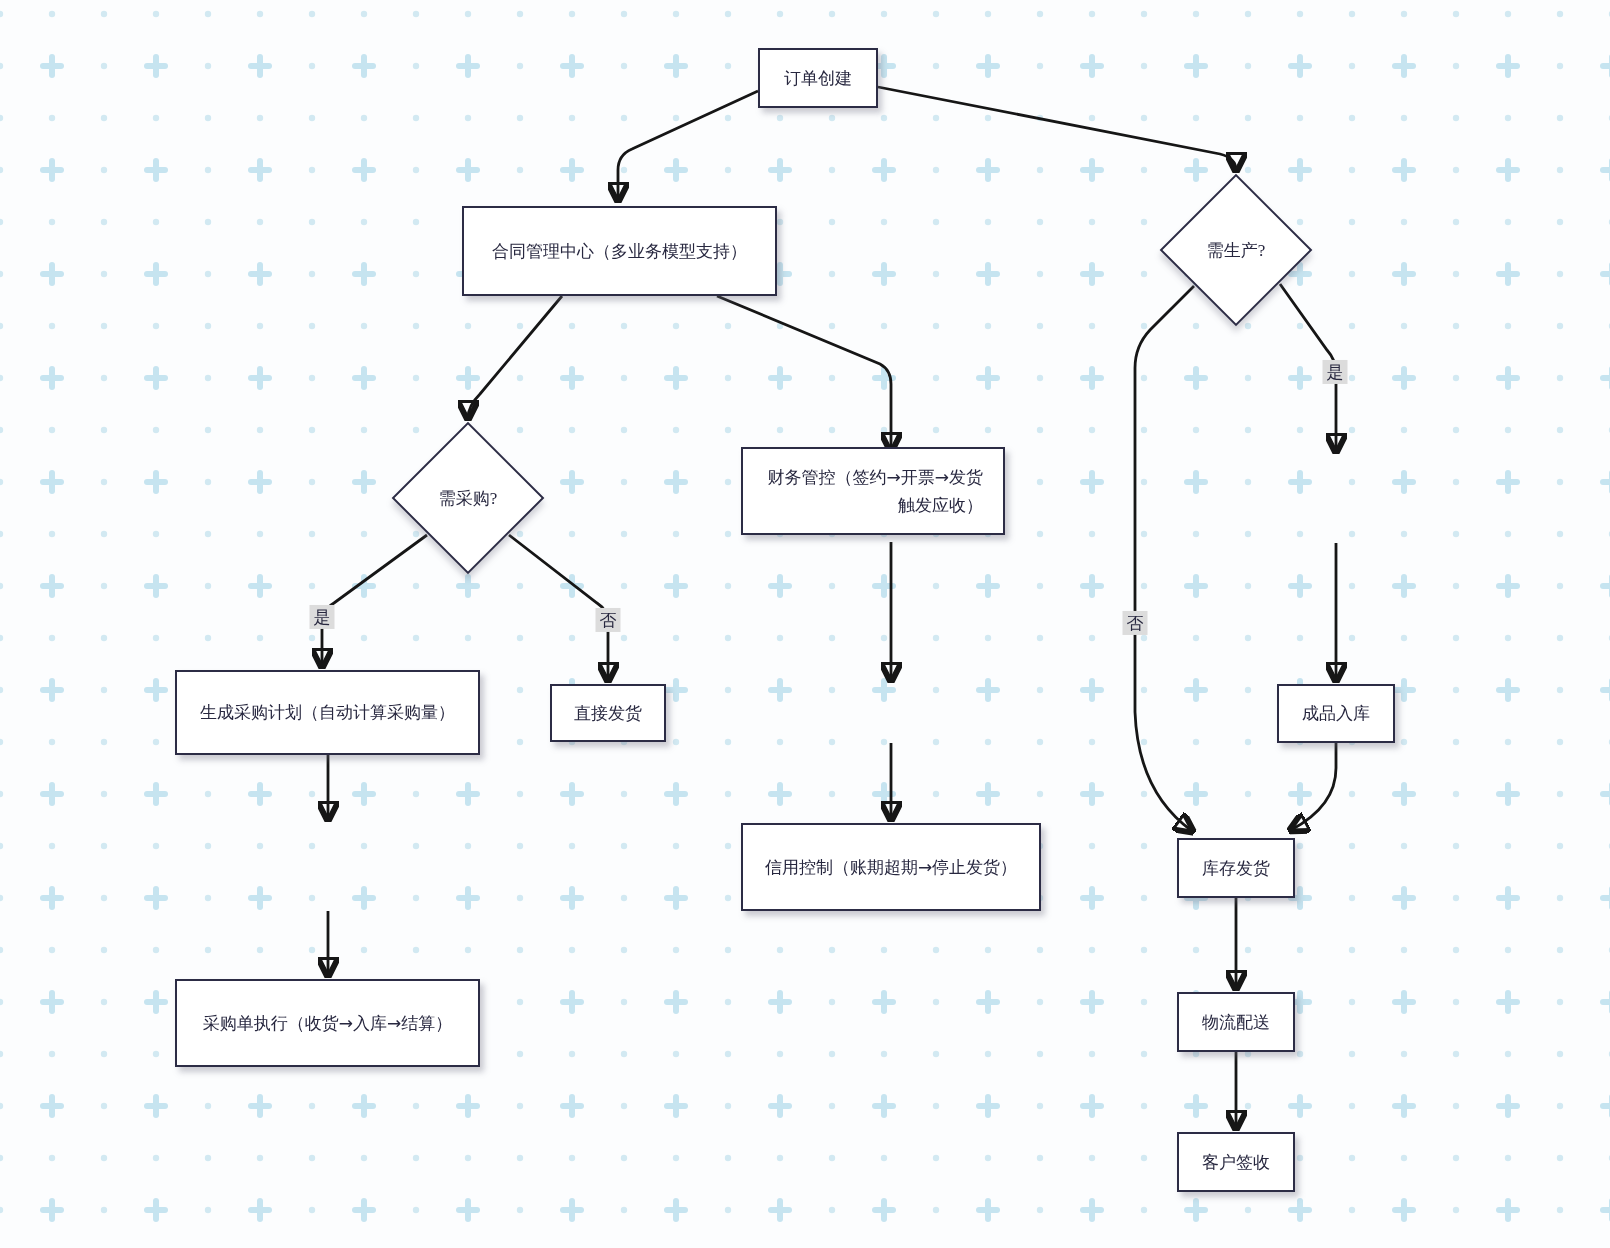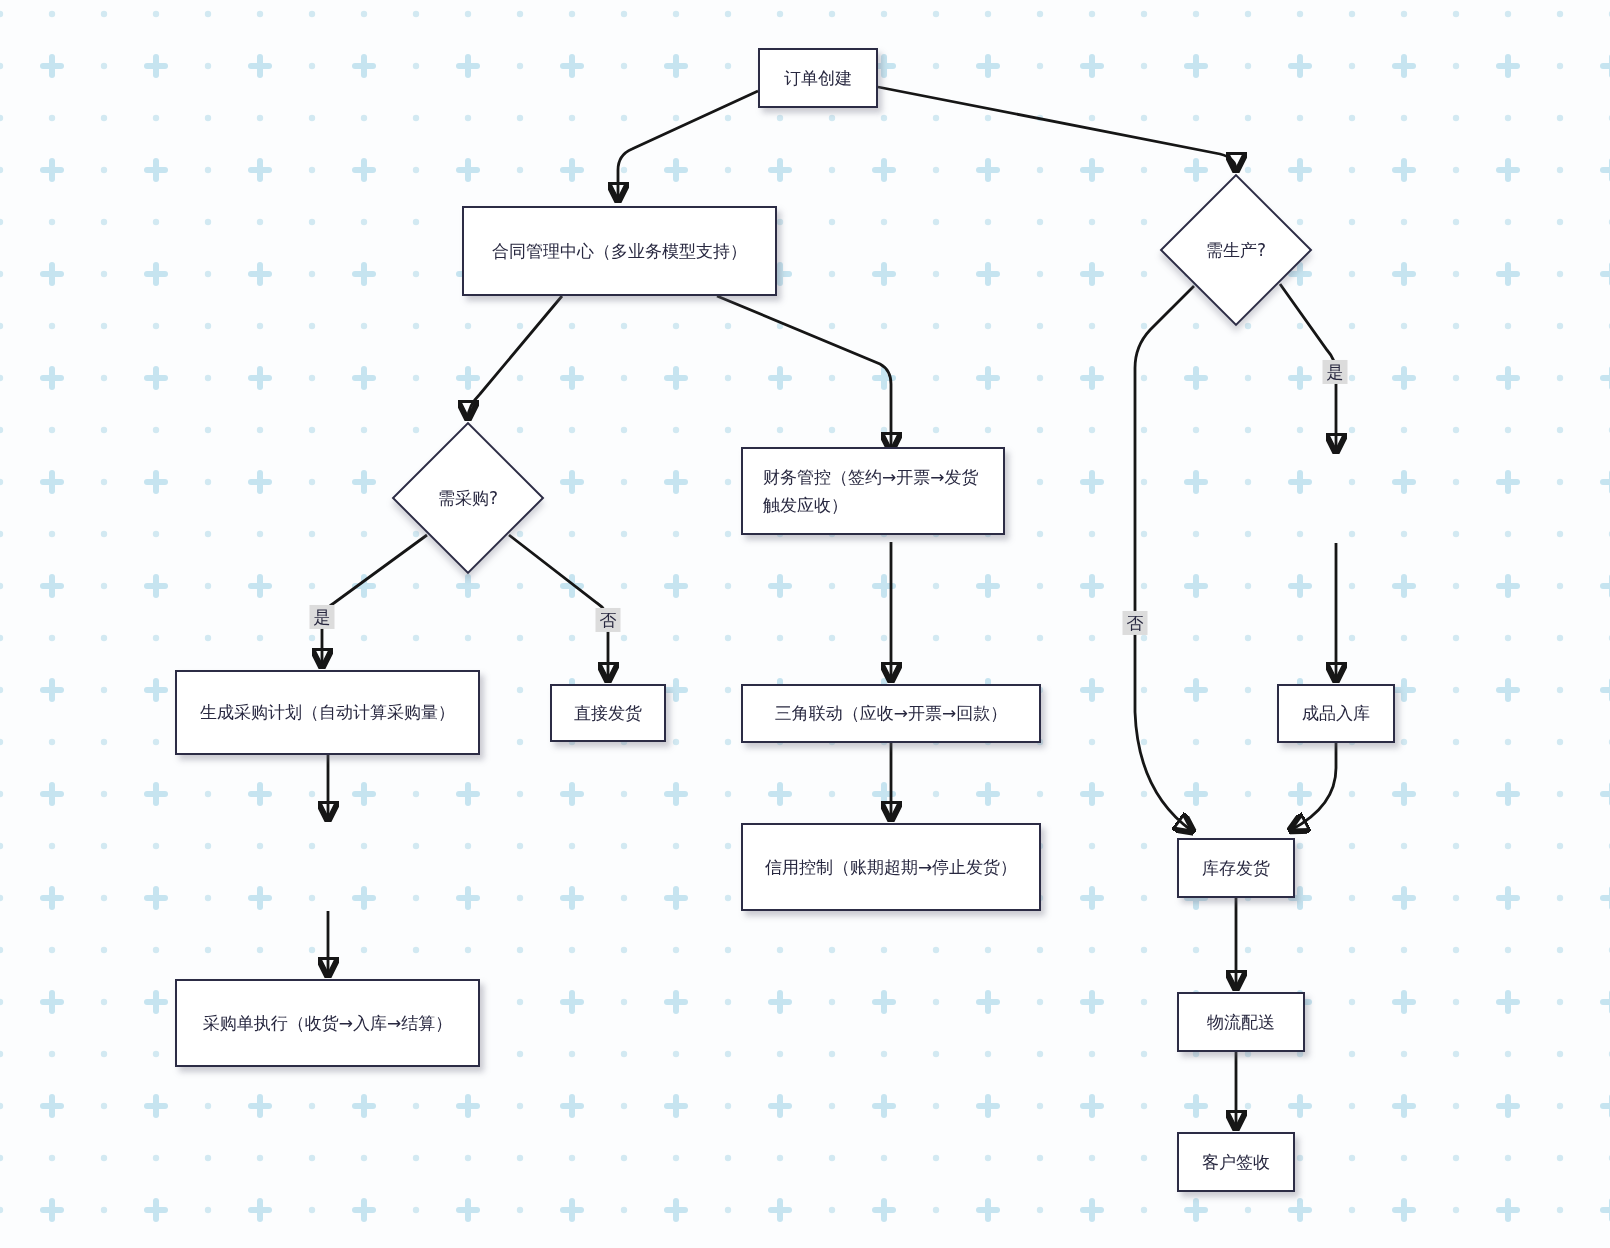--- a/index.html
+++ b/index.html
@@ -10,35 +10,35 @@
   }
   html,body{margin:0;padding:0;background:#fcfdfe;}
   #canvas{
     position:relative;width:1610px;height:1248px;overflow:hidden;
     font-family:"DejaVu Sans","Liberation Sans",sans-serif;
     color:var(--text);
   }
   svg.bg{position:absolute;left:0;top:0;z-index:0;}
   svg.edges{position:absolute;left:0;top:0;z-index:1;}
   svg.edges path{fill:none;stroke:var(--edge);stroke-width:2.8px;}
-  .node{position:absolute;z-index:2;display:flex;align-items:center;justify-content:center;text-align:left;}
+  .node{position:absolute;z-index:2;display:flex;align-items:center;justify-content:center;text-align:right;}
   .node.rect{
     background:#ffffff;border:2.6px solid var(--border);box-sizing:border-box;
     box-shadow:4px 5px 6px rgba(110,110,125,.35);
     font-size:17px;line-height:1.65;padding:2px 20px;word-break:break-all;
   }
   .node.diamond{background:transparent;}
   .node.diamond .dshape{
     position:absolute;left:50%;top:50%;width:108px;height:108px;
     transform:translate(-50%,-50%) rotate(45deg);
     background:#ffffff;border:2.6px solid var(--border);box-sizing:border-box;
     box-shadow:4px 4px 6px rgba(110,110,125,.3);
   }
   .node .nlabel{position:relative;z-index:1;}
-  .node.diamond .nlabel{font-size:17px;}
+  .node.diamond .nlabel{font-size:17px;font-family:Liberation Serif, serif;}
   .elabel{
     position:absolute;z-index:5;transform:translate(-50%,-50%);
     background:var(--labelbg);color:var(--text);
     font-size:17px;line-height:1.3;padding:1px 4px;white-space:nowrap;
   }
 </style>
 </head>
 <body>
 
 <div id="canvas">
@@ -113,42 +113,39 @@
 
 
   <div class="node rect" style="left:175px;top:670px;width:305px;height:85px">
     <span class="nlabel">生成采购计划（自动计算采购量）</span>
   </div>
 
   <div class="node rect" style="left:550px;top:684px;width:116px;height:58px">
     <span class="nlabel">直接发货</span>
   </div>
 
-  <div class="node rect" style="left:741px;top:684px;width:300px;height:59px">
-    <span class="nlabel">三角联动（应收→开票→回款）</span>
-  </div>
 
   <div class="node rect" style="left:1277px;top:684px;width:118px;height:59px">
     <span class="nlabel">成品入库</span>
   </div>
 
 
   <div class="node rect" style="left:741px;top:823px;width:300px;height:88px">
     <span class="nlabel">信用控制（账期超期→停止发货）</span>
   </div>
 
   <div class="node rect" style="left:1177px;top:838px;width:118px;height:60px">
     <span class="nlabel">库存发货</span>
   </div>
 
   <div class="node rect" style="left:175px;top:979px;width:305px;height:88px">
     <span class="nlabel">采购单执行（收货→入库→结算）</span>
   </div>
 
-  <div class="node rect" style="left:1177px;top:992px;width:128px;height:60px">
+  <div class="node rect" style="left:1177px;top:992px;width:118px;height:60px">
     <span class="nlabel">物流配送</span>
   </div>
 
   <div class="node rect" style="left:1177px;top:1132px;width:118px;height:60px">
     <span class="nlabel">客户签收</span>
   </div>
 
   <div class="elabel" style="left:322px;top:617px">是</div>
   <div class="elabel" style="left:608px;top:620px">否</div>
   <div class="elabel" style="left:1335px;top:372px">是</div>

